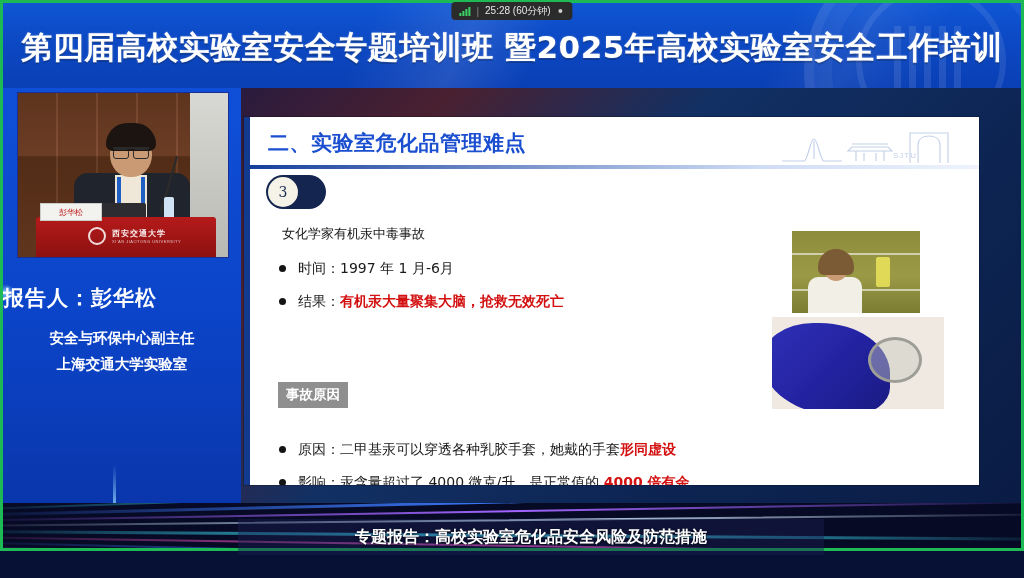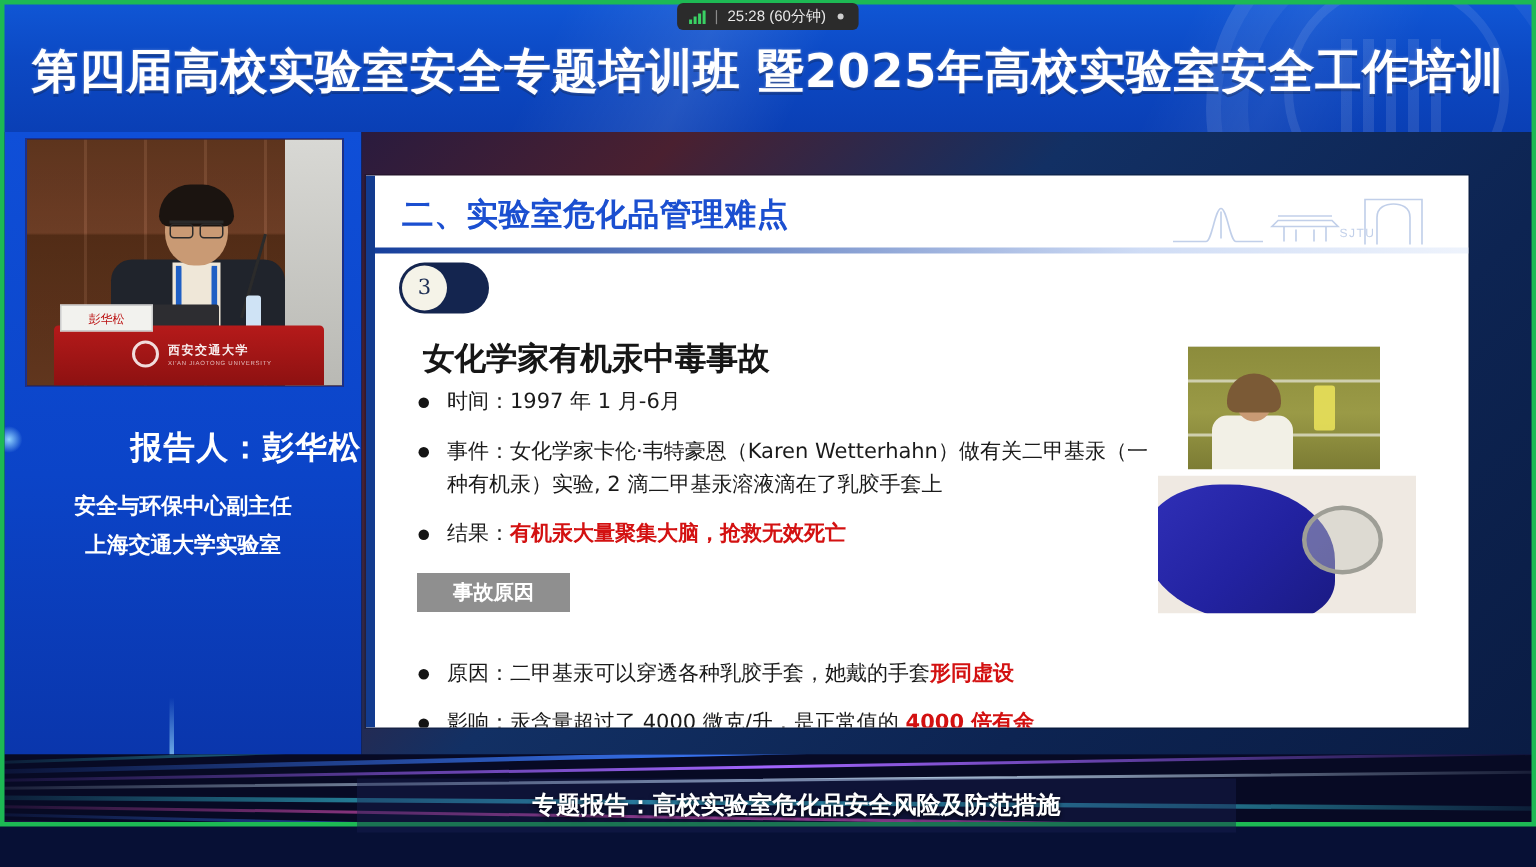--- a/index.html
+++ b/index.html
@@ -95,21 +95,21 @@
   .nameplate { position:absolute; left:22px; bottom:36px; width:62px; height:18px;
             background:#f2f2ee; border:1px solid #ccc; }
   .nameplate span{ display:block; text-align:center; font-size:8px; color:#b11; line-height:17px;}
   .mic { position:absolute; left:150px; top:62px; width:2px; height:58px;
             background:#2b2b2b; transform:rotate(16deg); }
   .laptop { position:absolute; left:74px; bottom:38px; width:54px; height:16px;
             background:#2d2d31; border-radius:2px 2px 0 0; }
   .bottle { position:absolute; left:146px; bottom:38px; width:10px; height:22px;
             background:#cfe3f5; border-radius:2px; }
 
-  #speaker-name { position:absolute; left:0; right:0; top:196px; text-align:right;
+  #speaker-name { position:absolute; left:0; right:0; top:196px; text-align:left;
             color:#ffffff; font-size:21px; font-weight:bold; letter-spacing:1px;
             font-family:"DejaVu Sans","Liberation Sans",sans-serif; }
   #speaker-affil { position:absolute; left:0; right:0; top:237px; text-align:center;
             color:#ffffff; font-size:14.5px; font-weight:bold; line-height:26px;
             font-family:"DejaVu Sans","Liberation Sans",sans-serif; }
 
   
   #slide-wrap { position:absolute; left:241px; top:88px; width:780px; height:415px;
             background:#0e1f52; overflow:hidden; }
   #slide-bg-photo { position:absolute; inset:0;
@@ -137,34 +137,34 @@
             background:#14254f; border-radius:17px; display:flex; align-items:center;
             padding-right:20px; }
   #badge .num-circle { width:30px; height:30px; margin:2px 8px 2px 2px; border-radius:50%;
             background:#f5f3e8; color:#1b2c52; font-size:14px; display:flex;
             align-items:center; justify-content:center;
             font-family:"DejaVu Serif","Liberation Serif",serif; }
   #badge .badge-text { color:#ffffff; font-size:16.5px; font-weight:bold;
             font-family:"DejaVu Sans","Liberation Sans",sans-serif; }
 
   #case-title { position:absolute; left:38px; top:108px; color:#161616;
-            font-size:21px; font-weight:bold;
+            font-size:13px; font-weight:normal;
             font-family:"DejaVu Sans","Liberation Sans",sans-serif; }
 
   .bullets { position:absolute; left:32px; width:500px; }
   .bullet { position:relative; padding-left:22px; margin-bottom:11px;
             color:#1a1a1a; font-size:14px; line-height:22px;
             font-family:"DejaVu Sans","Liberation Sans",sans-serif; }
   .bullet::before { content:""; position:absolute; left:3px; top:8px; width:7px; height:7px;
             border-radius:50%; background:#141414; }
   .bullet .red { color:#d31111; font-weight:bold; }
 
   #bullets-top { top:140px; }
   #cause-tag { position:absolute; left:34px; top:265px; background:#8f8f8f; color:#fff;
-            font-size:13.5px; font-weight:bold; padding:4px 24px;
+            font-size:13.5px; font-weight:bold; padding:4px 8px;
             font-family:"DejaVu Sans","Liberation Sans",sans-serif; }
   #bullets-bottom { top:305px;margin-top:16px; }
 
   
   .slide-photo { position:absolute; background:#ddd; overflow:hidden; }
   #photo-chemist { left:548px; top:114px; width:128px; height:98px; }
   #photo-chemist .labbg { position:absolute; inset:0;
             background:linear-gradient(180deg,#8c8c3c 0%,#9a9a46 45%,#6f6f2c 100%); }
   #photo-chemist .shelf { position:absolute; left:0; right:0; height:2px; background:#cfcfae; }
   #photo-chemist .coat { position:absolute; left:16px; top:46px; width:54px; height:54px;
@@ -301,23 +301,20 @@
         <div class="num-circle">3</div>
       </div>
 
       <div id="case-title">女化学家有机汞中毒事故</div>
 
       <div class="bullets" id="bullets-top">
         <div class="bullet">
           <span>时间：</span><span>1997 年 1 月-6月</span>
         </div>
         <div class="bullet">
-          <span>事件：</span><span>女化学家卡伦·韦特豪恩（Karen Wetterhahn）做有关二甲基汞（一种有机汞）实验, 2 滴二甲基汞溶液滴在了乳胶手套上</span>
-        </div>
-        <div class="bullet">
           <span>结果：</span><span class="red">有机汞大量聚集大脑，抢救无效死亡</span>
         </div>
       </div>
 
       <div id="cause-tag">事故原因</div>
 
       <div class="bullets" id="bullets-bottom">
         <div class="bullet">
           <span>原因：</span><span>二甲基汞可以穿透各种乳胶手套，她戴的手套</span><span class="red">形同虚设</span>
         </div>

